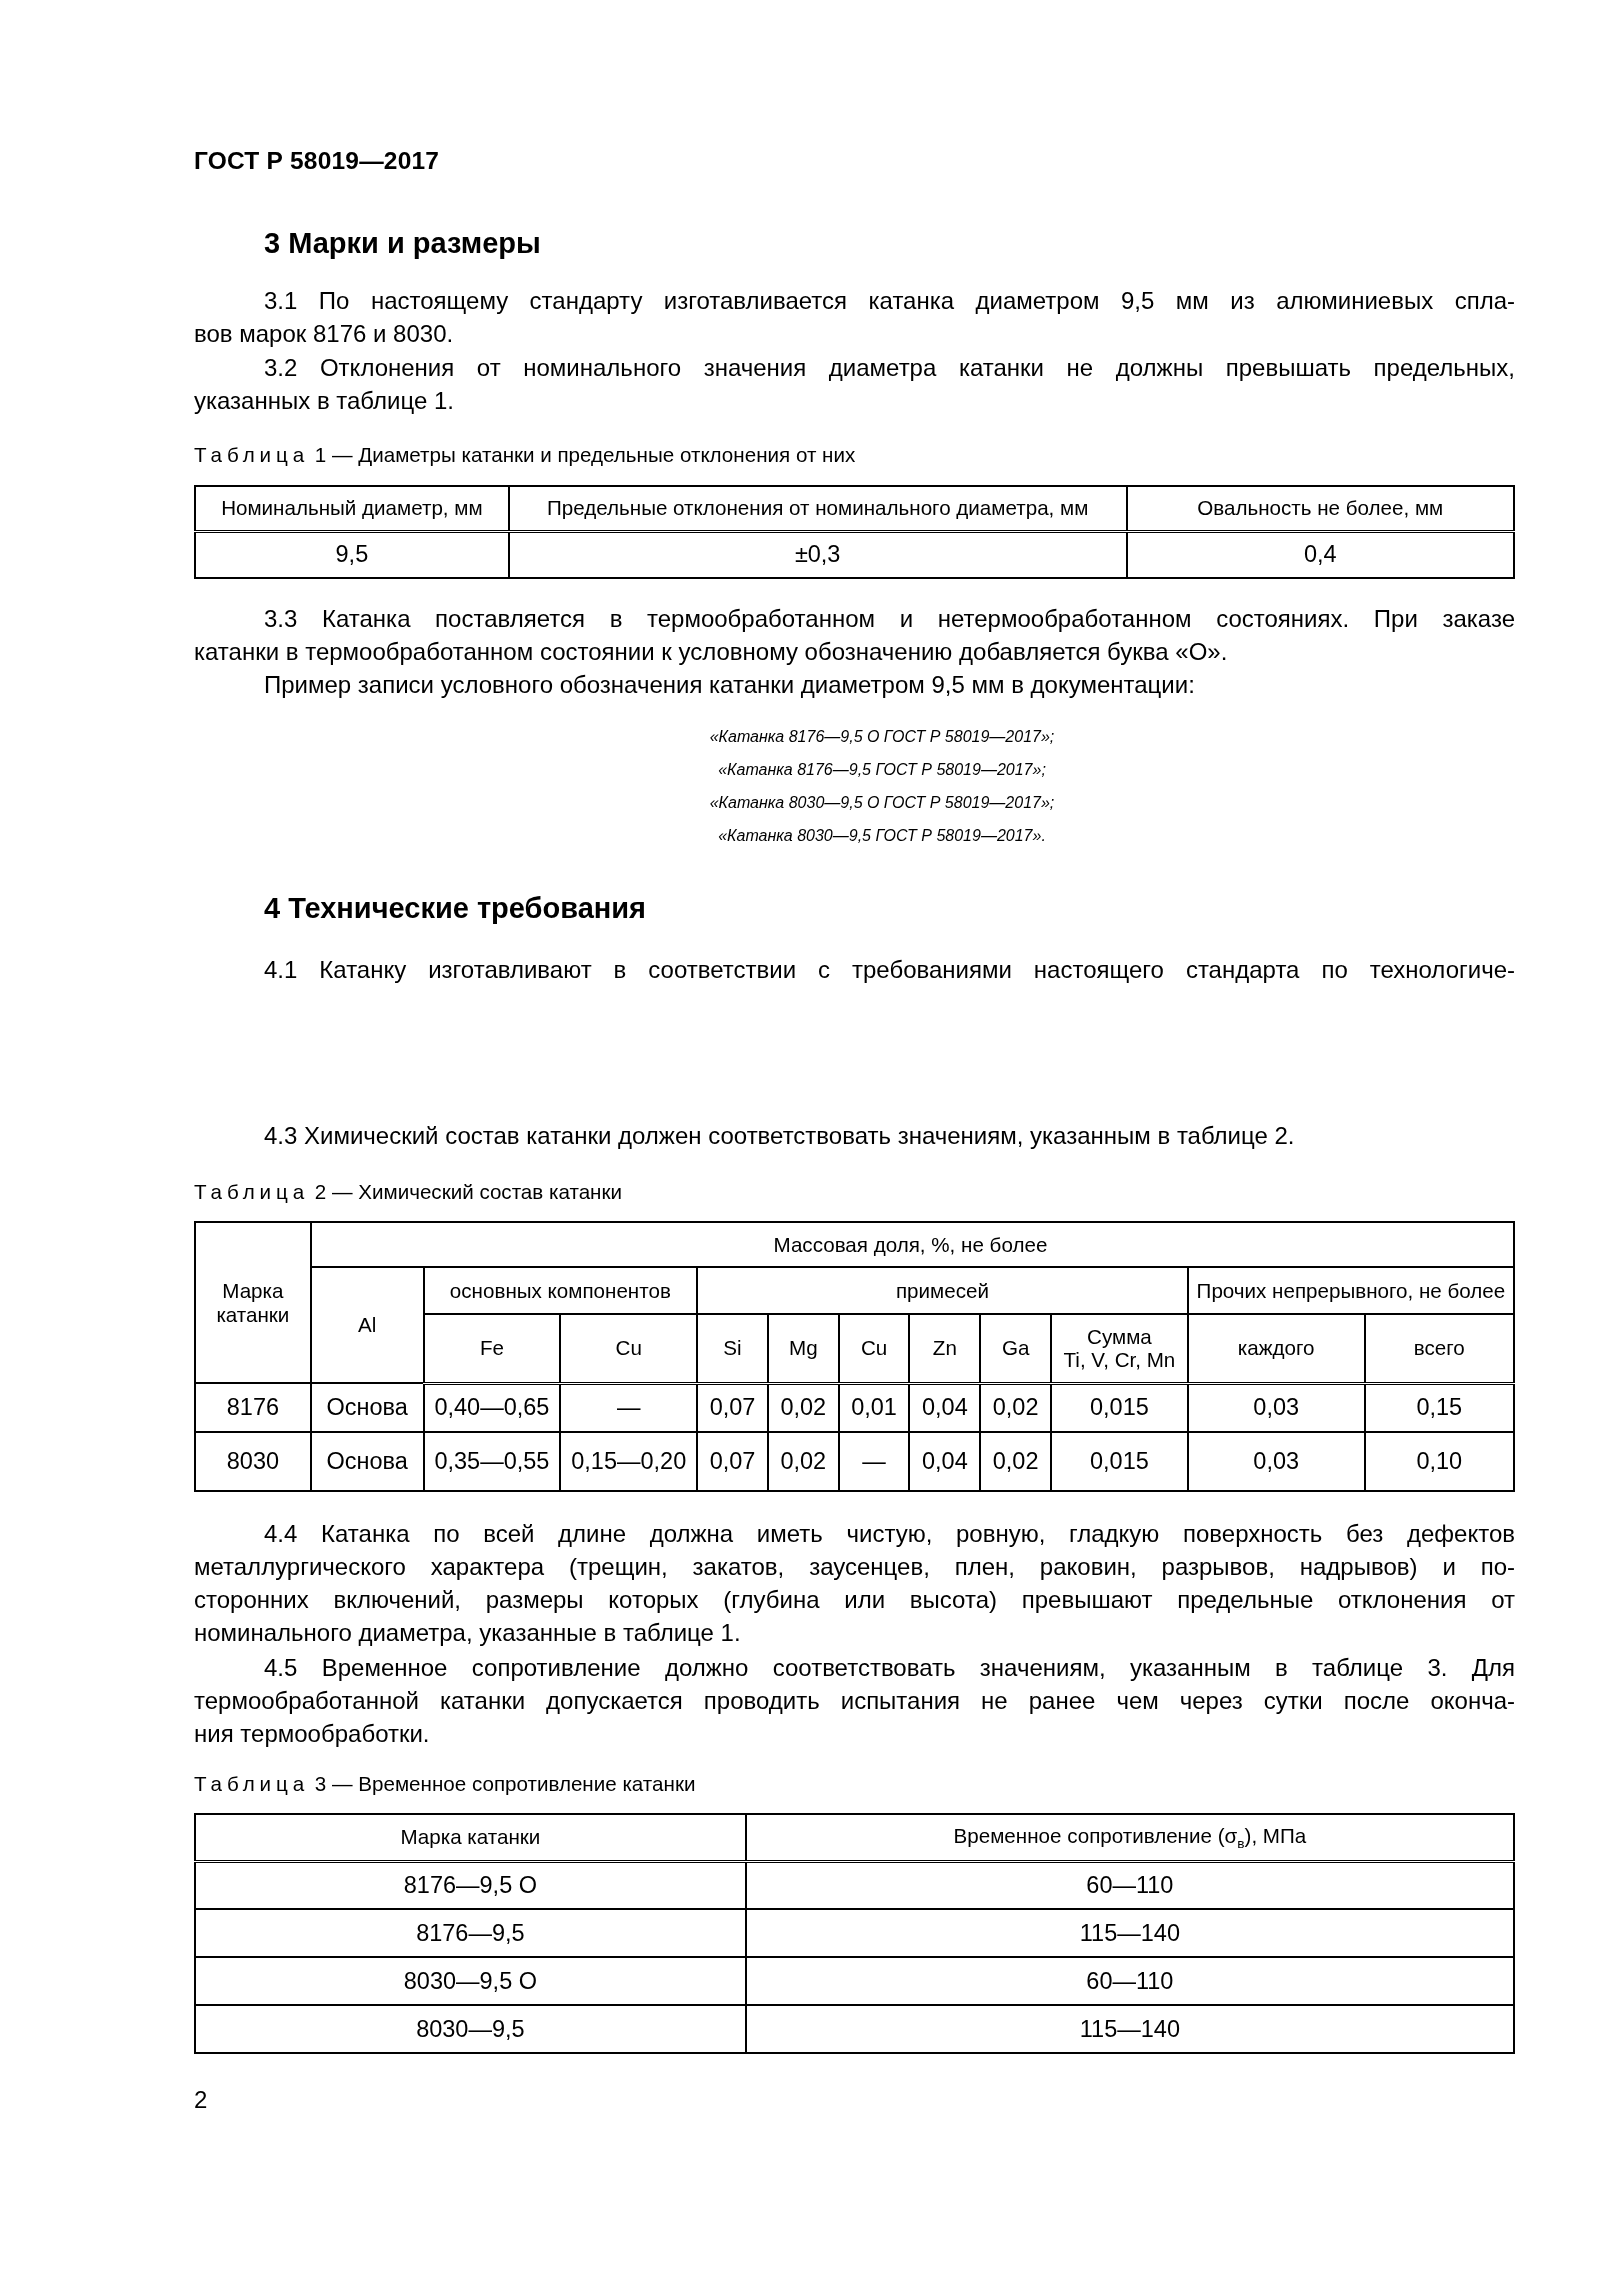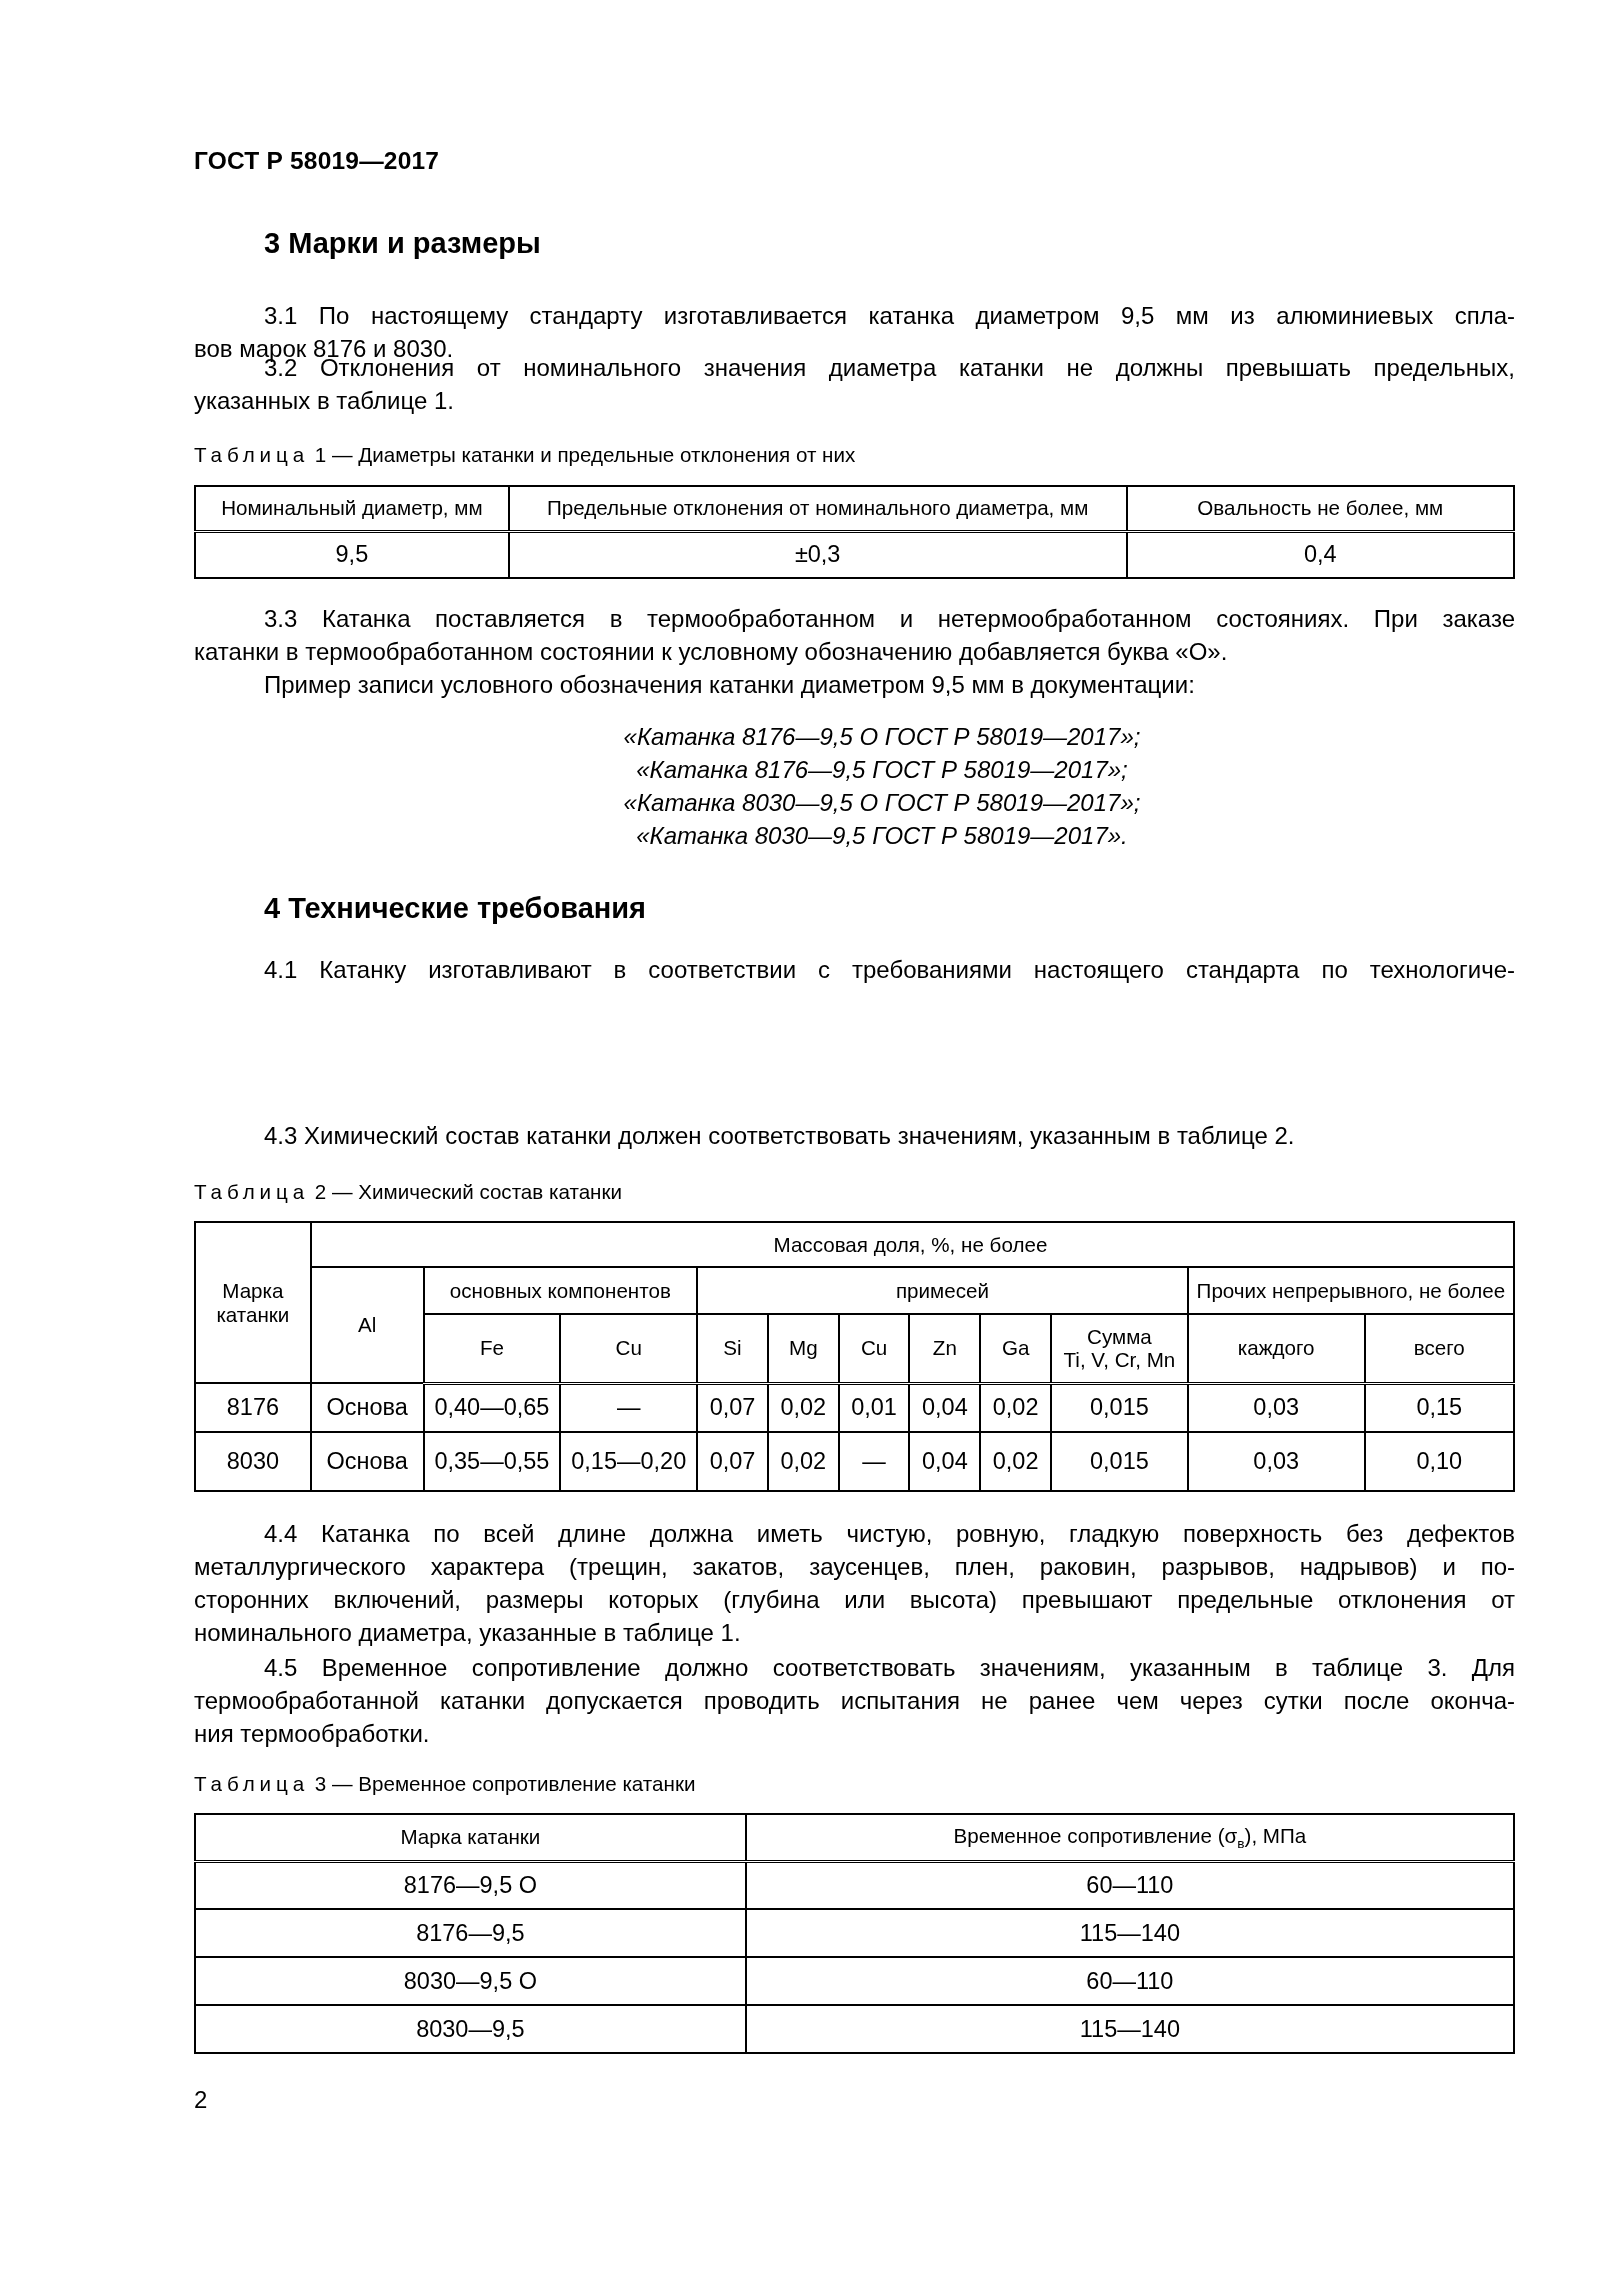--- a/index.html
+++ b/index.html
@@ -8,42 +8,42 @@
   .page { position: absolute; left: 0; top: 0; width: 1621px; height: 2293px; padding-left: 48px; }
   .doc-id { position: absolute; left: 194px; top: 147px; font-size: 24.5px; font-weight: bold; letter-spacing: 0.2px; }
   .h1 { position: absolute; left: 264px; font-size: 29px; font-weight: bold; margin: 0; }
   .para { position: absolute; left: 194px; width: 1321px; font-size: 24px; line-height: 33px;
           text-align: justify; margin: 0; }
   .para .line { display: block; text-align: justify; text-align-last: justify; white-space: nowrap; }
   .para .line.last { text-align-last: left; }
   .indent { padding-left: 70px; }
   .caption { position: absolute; left: 194px; font-size: 20.6px; }
   .caption .spaced { letter-spacing: 4.9px; }
-  .examples { position: absolute; left: 194px; width: 1321px; font-size: 24px; line-height: 33px;
+  .examples { position: absolute; left: 194px; width: 1321px; font-size: 16px; line-height: 33px;
               font-style: italic; text-align: center; }
   .examples div { display: block; }
   table.gt { position: absolute; left: 194px; width: 1321px; border-collapse: collapse;
              border-top: 2.9px solid #000; border-bottom: 2.9px solid #000; }
   table.gt td, table.gt th { border: 2px solid #000; text-align: center; font-weight: normal;
                              font-size: 20.6px; padding: 0 3.9px; }
   table.gt tr.head-last th { border-bottom: 3.9px double #000; }
   table.gt td { font-size: 23.5px; }
   .page-num { position: absolute; left: 194px; top: 2086px; font-size: 24px; }
   sub { font-size: 13.7px; }
 </style>
 </head>
 <body>
 
 <div class="page">
 
   <div class="doc-id">ГОСТ Р 58019—2017</div>
 
   <h1 class="h1" style="top:227px;">3 Марки и размеры</h1>
 
-  <div class="para" style="top:284px;margin-top:15px;">
+  <div class="para" style="top:284px;">
     <span class="line indent">3.1 По настоящему стандарту изготавливается катанка диаметром 9,5 мм из алюминиевых спла-</span>
     <span class="line last">вов марок 8176 и 8030.</span>
   </div>
   <div class="para" style="top:351px;">
     <span class="line indent">3.2 Отклонения от номинального значения диаметра катанки не должны превышать предельных,</span>
     <span class="line last">указанных в таблице 1.</span>
   </div>
 
   <div class="caption" style="top:443px;">
     <span class="spaced">Таблица</span>

